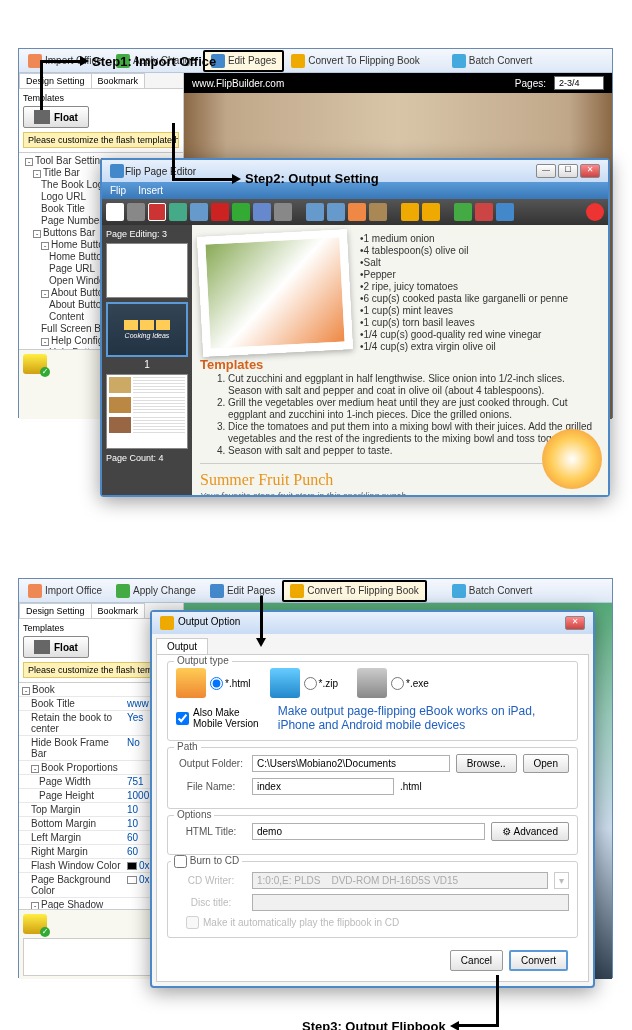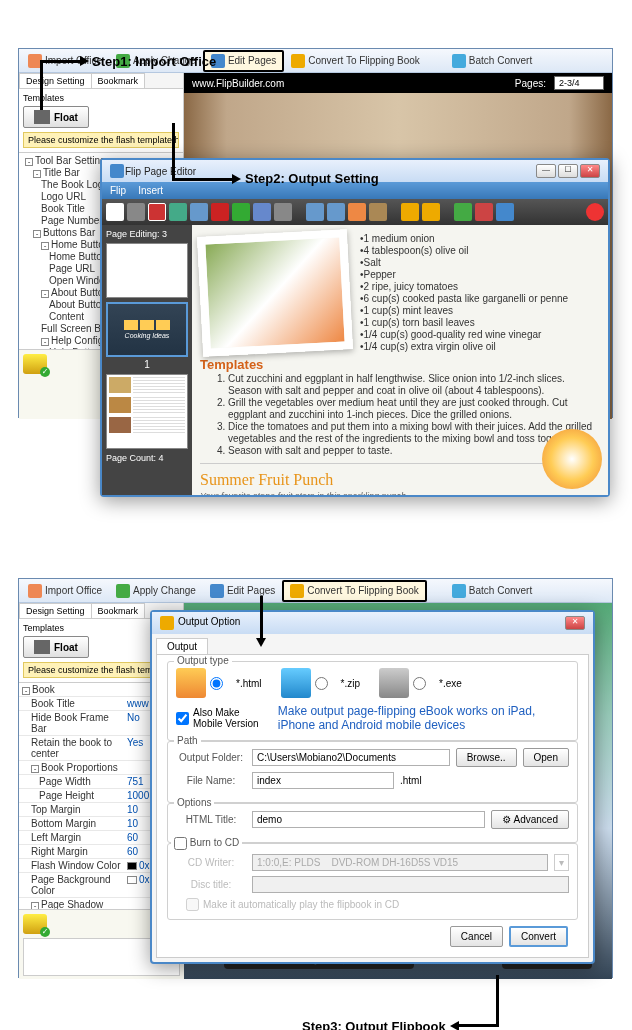--- a/index.html
+++ b/index.html
@@ -54,24 +54,24 @@
 .punch-sub{font-size:9px;font-style:italic;color:#666;margin:4px 0}
 .prop-grid{background:#fff;font-size:9px}
 .prop-row{display:flex;border-bottom:1px solid #e8e8e8}
 .prop-k{width:105px;padding:1px 3px;color:#333}
 .prop-v{flex:1;padding:1px 3px;color:#0050b0}
 .color-sw{display:inline-block;width:10px;height:8px;border:1px solid #888;vertical-align:middle;margin-right:2px}
 .output-dlg{position:absolute;border:2px solid #4a88c8;background:#f5f5f5;border-radius:4px;box-shadow:0 4px 20px rgba(0,0,0,.4);z-index:50;width:445px}
 .dlg-title{background:linear-gradient(#e8f0fc,#c8dcf4);padding:4px 8px;display:flex;align-items:flex-start;font-size:11px}
 .dlg-tab{display:inline-block;background:#fff;border:1px solid #ccc;border-bottom:none;padding:2px 10px;font-size:10px;margin:4px 0 0 4px}
 .dlg-body{background:#fff;border:1px solid #ccc;margin:0 4px 4px;padding:6px 10px}
-.fieldset{border:1px solid #d0d0d0;border-radius:3px;padding:6px 8px 8px;position:relative}
+.fieldset{border:1px solid #d0d0d0;border-radius:3px;padding:6px 8px 8px;margin-bottom:6px;position:relative}
 .fieldset-label{position:absolute;top:-7px;left:6px;background:#fff;padding:0 3px;font-size:10px;color:#555}
 .radio-row{display:flex;align-items:center;gap:4px;margin-bottom:6px}
-.radio-opt{display:flex;align-items:center;gap:13px;margin-right:15px;font-size:10px}
+.radio-opt{display:flex;align-items:center;gap:2px;margin-right:15px;font-size:10px}
 .ico-cube{width:30px;height:30px;display:inline-block;border-radius:3px}
 .cb-row{display:flex;align-items:center;gap:4px;font-size:10px}
 .link-txt{color:#2060c0;font-size:12px}
 .form-row{display:flex;align-items:center;gap:6px;margin-bottom:5px;font-size:10px}
 .form-label{width:70px;text-align:center;color:#555}
 .form-input{border:1px solid #b0b0b0;padding:2px 4px;font-size:10px;flex:1;background:#fff}
 .form-input[disabled]{background:#f0f0f0;color:#aaa}
 .btn{border:1px solid #999;background:linear-gradient(#fff,#e4e4e4);padding:3px 10px;font-size:10px;border-radius:2px;cursor:pointer}
 .btn.primary{border:2px solid #5a9ad8}
 .dlg-footer{display:flex;justify-content:flex-end;gap:6px;padding:6px 10px 4px}
@@ -317,26 +317,26 @@
       <div class="prop-grid" style="height:232px;overflow:hidden">
         <div class="prop-row">
             <div class="prop-k"><span class="tree-box">-</span><span>Book</span></div>
             <div class="prop-v"></div>
           </div>
         <div class="prop-row">
             <div class="prop-k" style="padding-left:12px">Book Title</div>
             <div class="prop-v">www</div>
           </div>
         <div class="prop-row">
+            <div class="prop-k" style="padding-left:12px">Retain the book to center</div>
+            <div class="prop-v">Yes</div>
+          </div>
+        <div class="prop-row">
             <div class="prop-k" style="padding-left:12px">Hide Book Frame Bar</div>
             <div class="prop-v">No</div>
-          </div>
-        <div class="prop-row">
-            <div class="prop-k" style="padding-left:12px">Retain the book to center</div>
-            <div class="prop-v">Yes</div>
           </div>
         <div class="prop-row">
             <div class="prop-k" style="padding-left:12px"><span class="tree-box">-</span><span>Book Proportions</span></div>
             <div class="prop-v"></div>
           </div>
         <div class="prop-row">
             <div class="prop-k" style="padding-left:20px">Page Width</div>
             <div class="prop-v">751</div>
           </div>
         <div class="prop-row">

